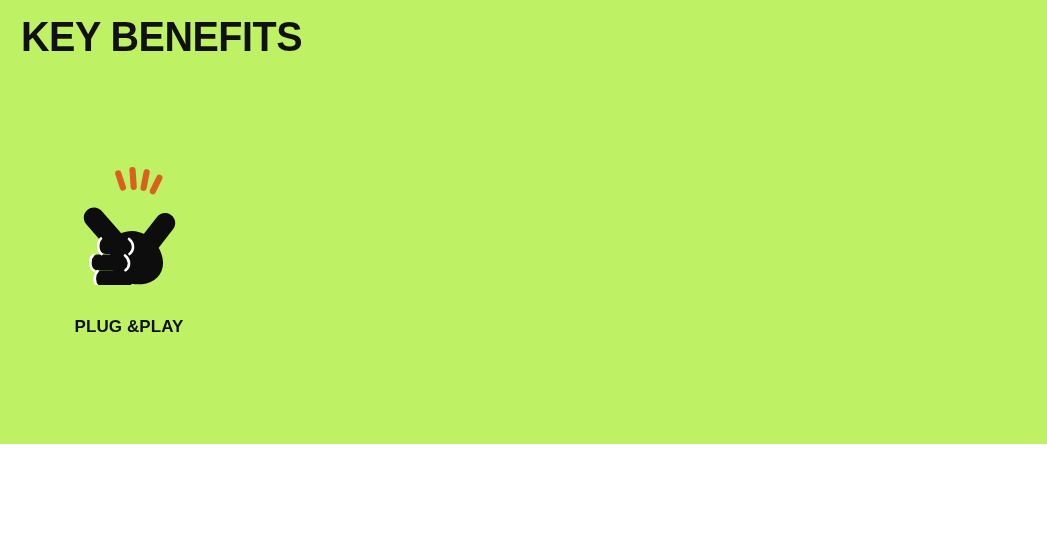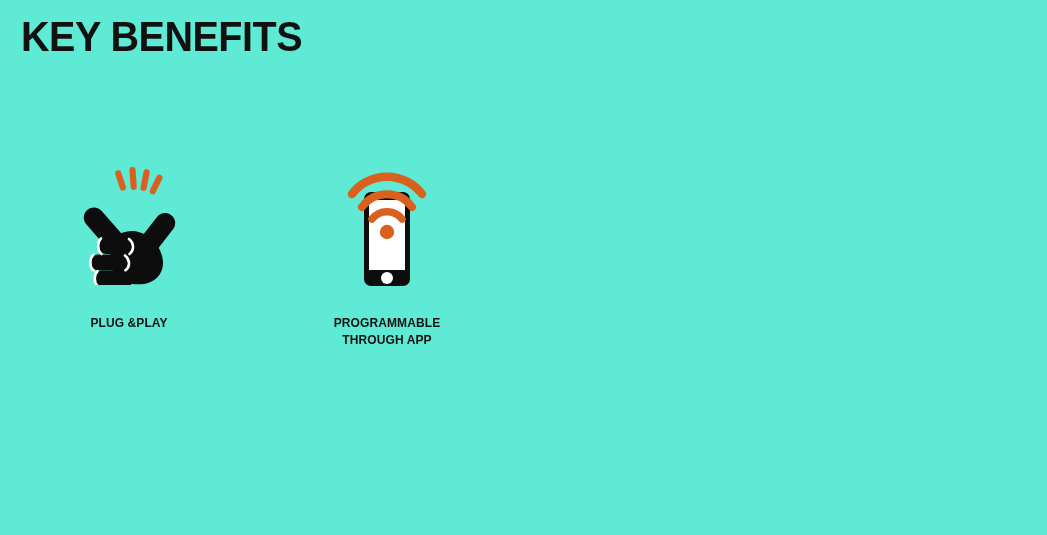--- a/index.html
+++ b/index.html
@@ -9,22 +9,22 @@
     background: #ffffff;
   }
   body {
     font-family: "Liberation Sans", sans-serif;
     -webkit-font-smoothing: antialiased;
   }
 
   .slide {
     position: relative;
     width: 1047px;
-    height: 535px;
-    background: #5eead4;
+    height: 444px;
+    background: #bef264;
     overflow: hidden;
   }
 
   
   .slide-title {
     position: absolute;
     left: 21px;
     top: 16px;
     font-family: "Liberation Sans", sans-serif;
     font-weight: bold;
@@ -58,21 +58,21 @@
     height: 132px;
     display: flex;
     align-items: center;
     justify-content: center;
   }
   .benefit-caption {
     margin-top: 23px;
     text-align: center;
     font-family: "Liberation Sans", sans-serif;
     font-weight: bold;
-    font-size: 12px;
+    font-size: 17px;
     line-height: 1.42;
     color: #111111;
     letter-spacing: 0.1px;
     white-space: pre-line;
   }
   
   .benefit-caption.condensed {
     font-size: 17.5px;
     letter-spacing: -0.9px;
     transform: scaleX(0.93);
@@ -150,36 +150,15 @@
             <path d="M50.0 72.0 C55.0 76.0 55.5 83.0 50.5 87.0"></path>
             <path d="M46.0 88.5 C51.0 92.5 51.5 99.5 46.5 103.2"></path>
           </g>
         </svg>
       </div>
       <div class="benefit-caption">PLUG &amp;PLAY</div>
     </div>
 
 
 
-    <div class="benefit">
-      <div class="benefit-icon">
-        <svg class="icon-svg" width="82" height="120" viewBox="0 0 82 120">
-
-          <rect x="18" y="26" width="46" height="94" rx="7" fill="#0d0d0d"></rect>
-
-          <rect x="23" y="34" width="36" height="70" fill="#ffffff"></rect>
-
-          <circle cx="41" cy="112" r="6" fill="#ffffff"></circle>
-
-          <g fill="none" stroke="#d9601f" stroke-linecap="round">
-            <path d="M6 28 A 44 44 0 0 1 76 28" stroke-width="8.5"></path>
-            <path d="M16 41 A 31 31 0 0 1 66 41" stroke-width="8"></path>
-            <path d="M26 53 A 19 19 0 0 1 56 53" stroke-width="7.5"></path>
-          </g>
-          <circle cx="41" cy="66" r="7.2" fill="#d9601f"></circle>
-        </svg>
-      </div>
-      <div class="benefit-caption">PROGRAMMABLE
-THROUGH APP</div>
-    </div>
 
   </div>
 </div>
 
 </body></html>

